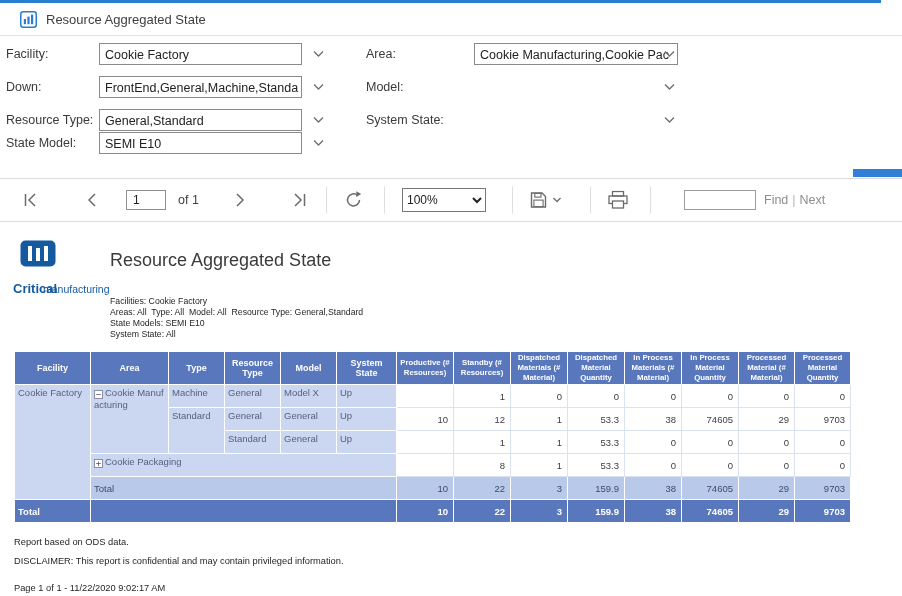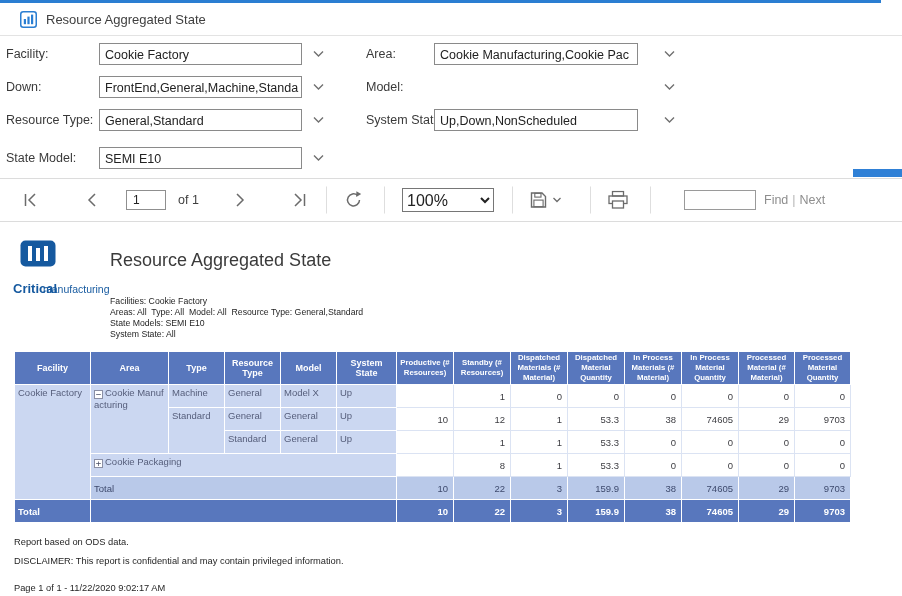--- a/index.html
+++ b/index.html
@@ -15,33 +15,33 @@
   .title-text { font-size:13px; color:#3f3f3f; }
 
   
   .filters { position:absolute; top:36px; left:0; width:902px; height:132px; background:#fff; }
   .frow { position:absolute; left:0; width:902px; height:22px; }
   .flabel { position:absolute; font-size:12.5px; color:#3a3a3a; line-height:22px; }
   .fbox { position:absolute; height:22px; border:1px solid #8a8a8a; background:#fff; overflow:hidden; white-space:nowrap; padding:0 5px; line-height:20px; }
   .fval { font-size:12.5px; color:#222; }
   .fchev { position:absolute; top:7px; line-height:0; cursor:pointer; }
   .c1l { left:6px; }  .c1b { left:99px; width:203px; }  .c1c { left:312px; }
-  .c2l { left:366px; } .c2b { left:434px; width:204px; } .c2c { left:663px; }
+  .c2l { left:366px; } .c2b { left:474px; width:204px; } .c2c { left:663px; }
 
   
   .hscroll-thumb { position:absolute; top:169px; left:853px; width:49px; height:8px; background:#2f80d6; cursor:pointer; }
 
   
   .toolbar { position:absolute; top:178px; left:0; right:0; height:44px; background:#fff; border-top:1px solid #dcdcdc; border-bottom:1px solid #dcdcdc; }
   .toolbar > * { position:absolute; top:50%; transform:translateY(-50%); }
   .tbtn { background:transparent; border:0; padding:0; line-height:0; cursor:pointer; }
   .page-input { width:40px; height:20px; border:1px solid #8f8f8f; font-size:12px; padding-left:6px; font-family:"Liberation Sans", sans-serif; color:#222; }
   .of-label { font-size:12.5px; color:#3f3f3f; }
   .sep { width:1px; height:27px; background:#dedede; }
-  .zoom-select { width:92px; height:24px; font-size:16px; font-family:"Liberation Sans", sans-serif; color:#222; background:#fff; }
+  .zoom-select { width:84px; height:24px; font-size:12px; font-family:"Liberation Sans", sans-serif; color:#222; background:#fff; }
   .save-wrap { display:inline-flex; align-items:center; gap:5px; }
   .find-input { width:72px; height:20px; border:1px solid #9a9a9a; font-size:12px; padding:0 4px; font-family:"Liberation Sans", sans-serif; }
   .find-links { font-size:12.5px; color:#8e8e8e; white-space:nowrap; }
   .find-links a { color:#8e8e8e; text-decoration:none; cursor:pointer; }
   .fl-sep { margin:0 4px; color:#b5b5b5; }
 
   
   .report { position:absolute; top:223px; left:0; width:902px; height:373px; background:#fff; }
   .logo-icon { position:absolute; left:20px; top:17px; line-height:0; }
   .logo-l1 { position:absolute; left:13px; top:58px; font-size:13px; font-weight:bold; color:#15599f; }
@@ -115,26 +115,25 @@
             <polyline points="2,1.5 6.5,6 11,1.5" fill="none" stroke="#707070" stroke-width="1.4"></polyline>
           </svg></span>
     </div>
     <div class="frow" style="top:73px">
       <span class="flabel c1l">Resource Type:</span>
       <div class="fbox c1b"><span class="fval">General,Standard</span></div>
       <span class="fchev c1c"><svg width="13" height="8">
             <polyline points="2,1.5 6.5,6 11,1.5" fill="none" stroke="#707070" stroke-width="1.4"></polyline>
           </svg></span>
       <span class="flabel c2l">System State:</span>
-      <div class="fbox c2b"><span class="fval">Up,Down,NonScheduled</span></div>
       <span class="fchev c2c"><svg width="13" height="8">
             <polyline points="2,1.5 6.5,6 11,1.5" fill="none" stroke="#707070" stroke-width="1.4"></polyline>
           </svg></span>
     </div>
-    <div class="frow" style="top:111px">
+    <div class="frow" style="top:96px">
       <span class="flabel c1l">State Model:</span>
       <div class="fbox c1b"><span class="fval">SEMI E10</span></div>
       <span class="fchev c1c"><svg width="13" height="8">
             <polyline points="2,1.5 6.5,6 11,1.5" fill="none" stroke="#707070" stroke-width="1.4"></polyline>
           </svg></span>
     </div>
   </div>
 
   <div class="hscroll-thumb"></div>
 

